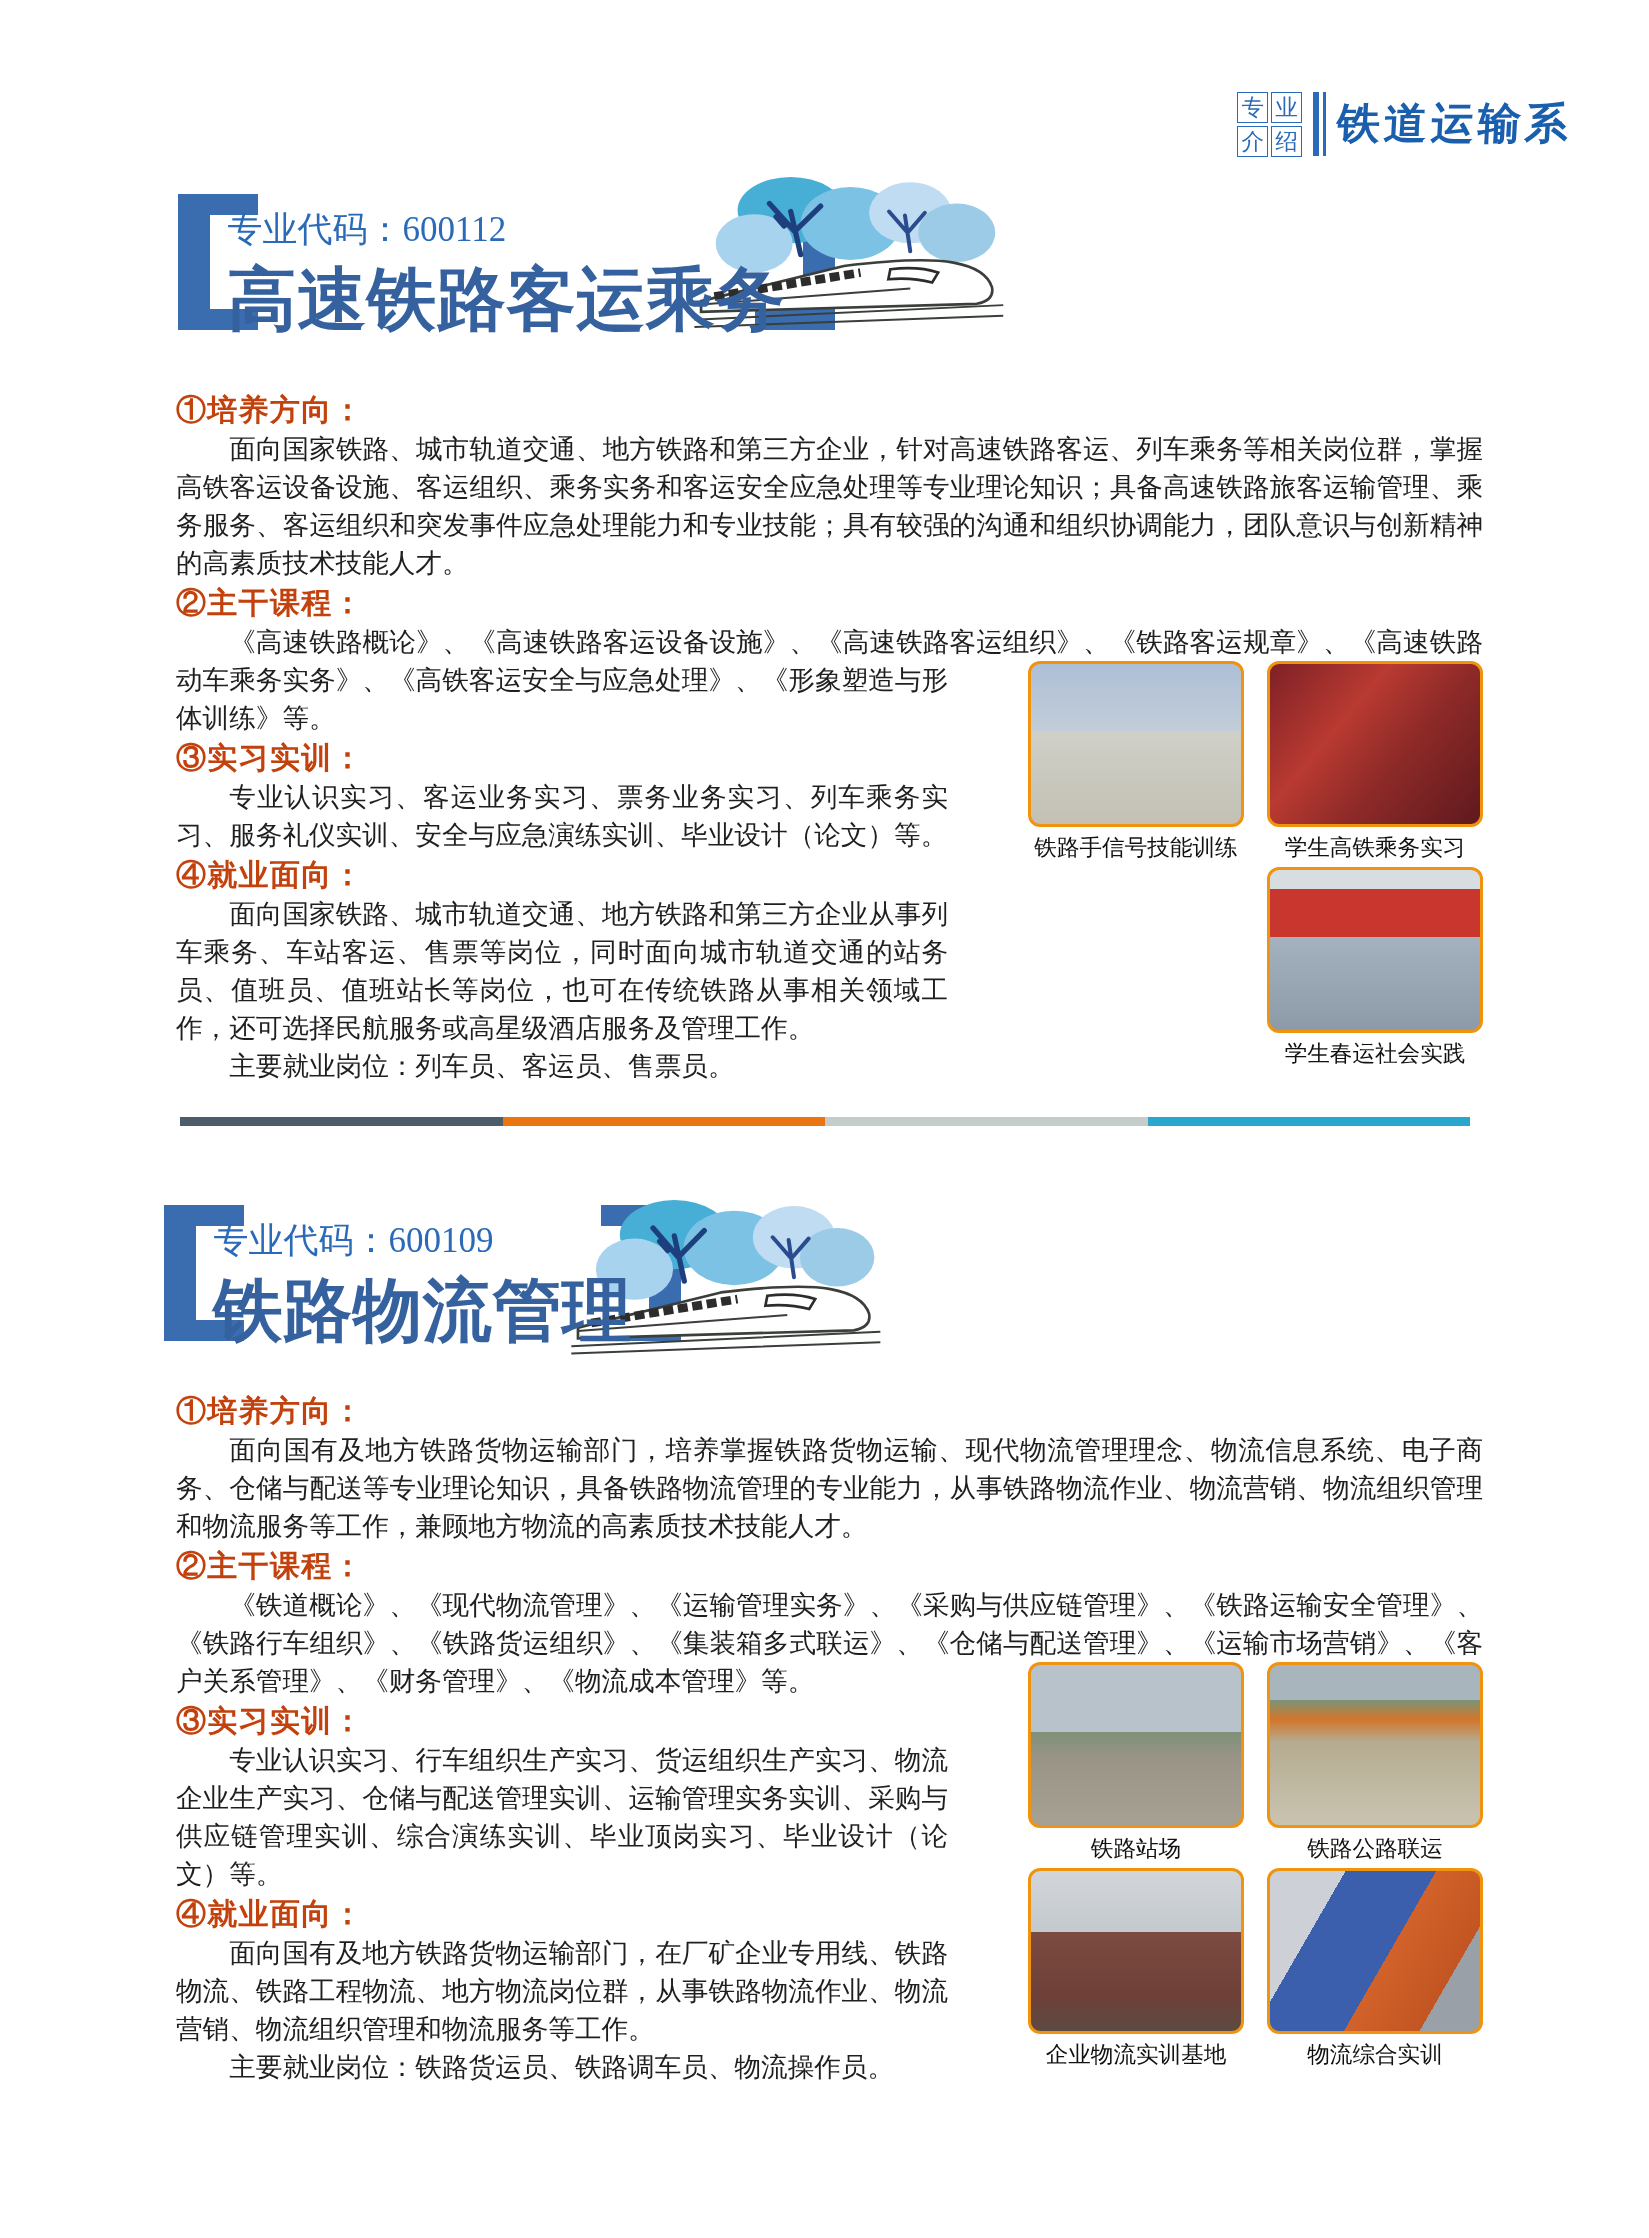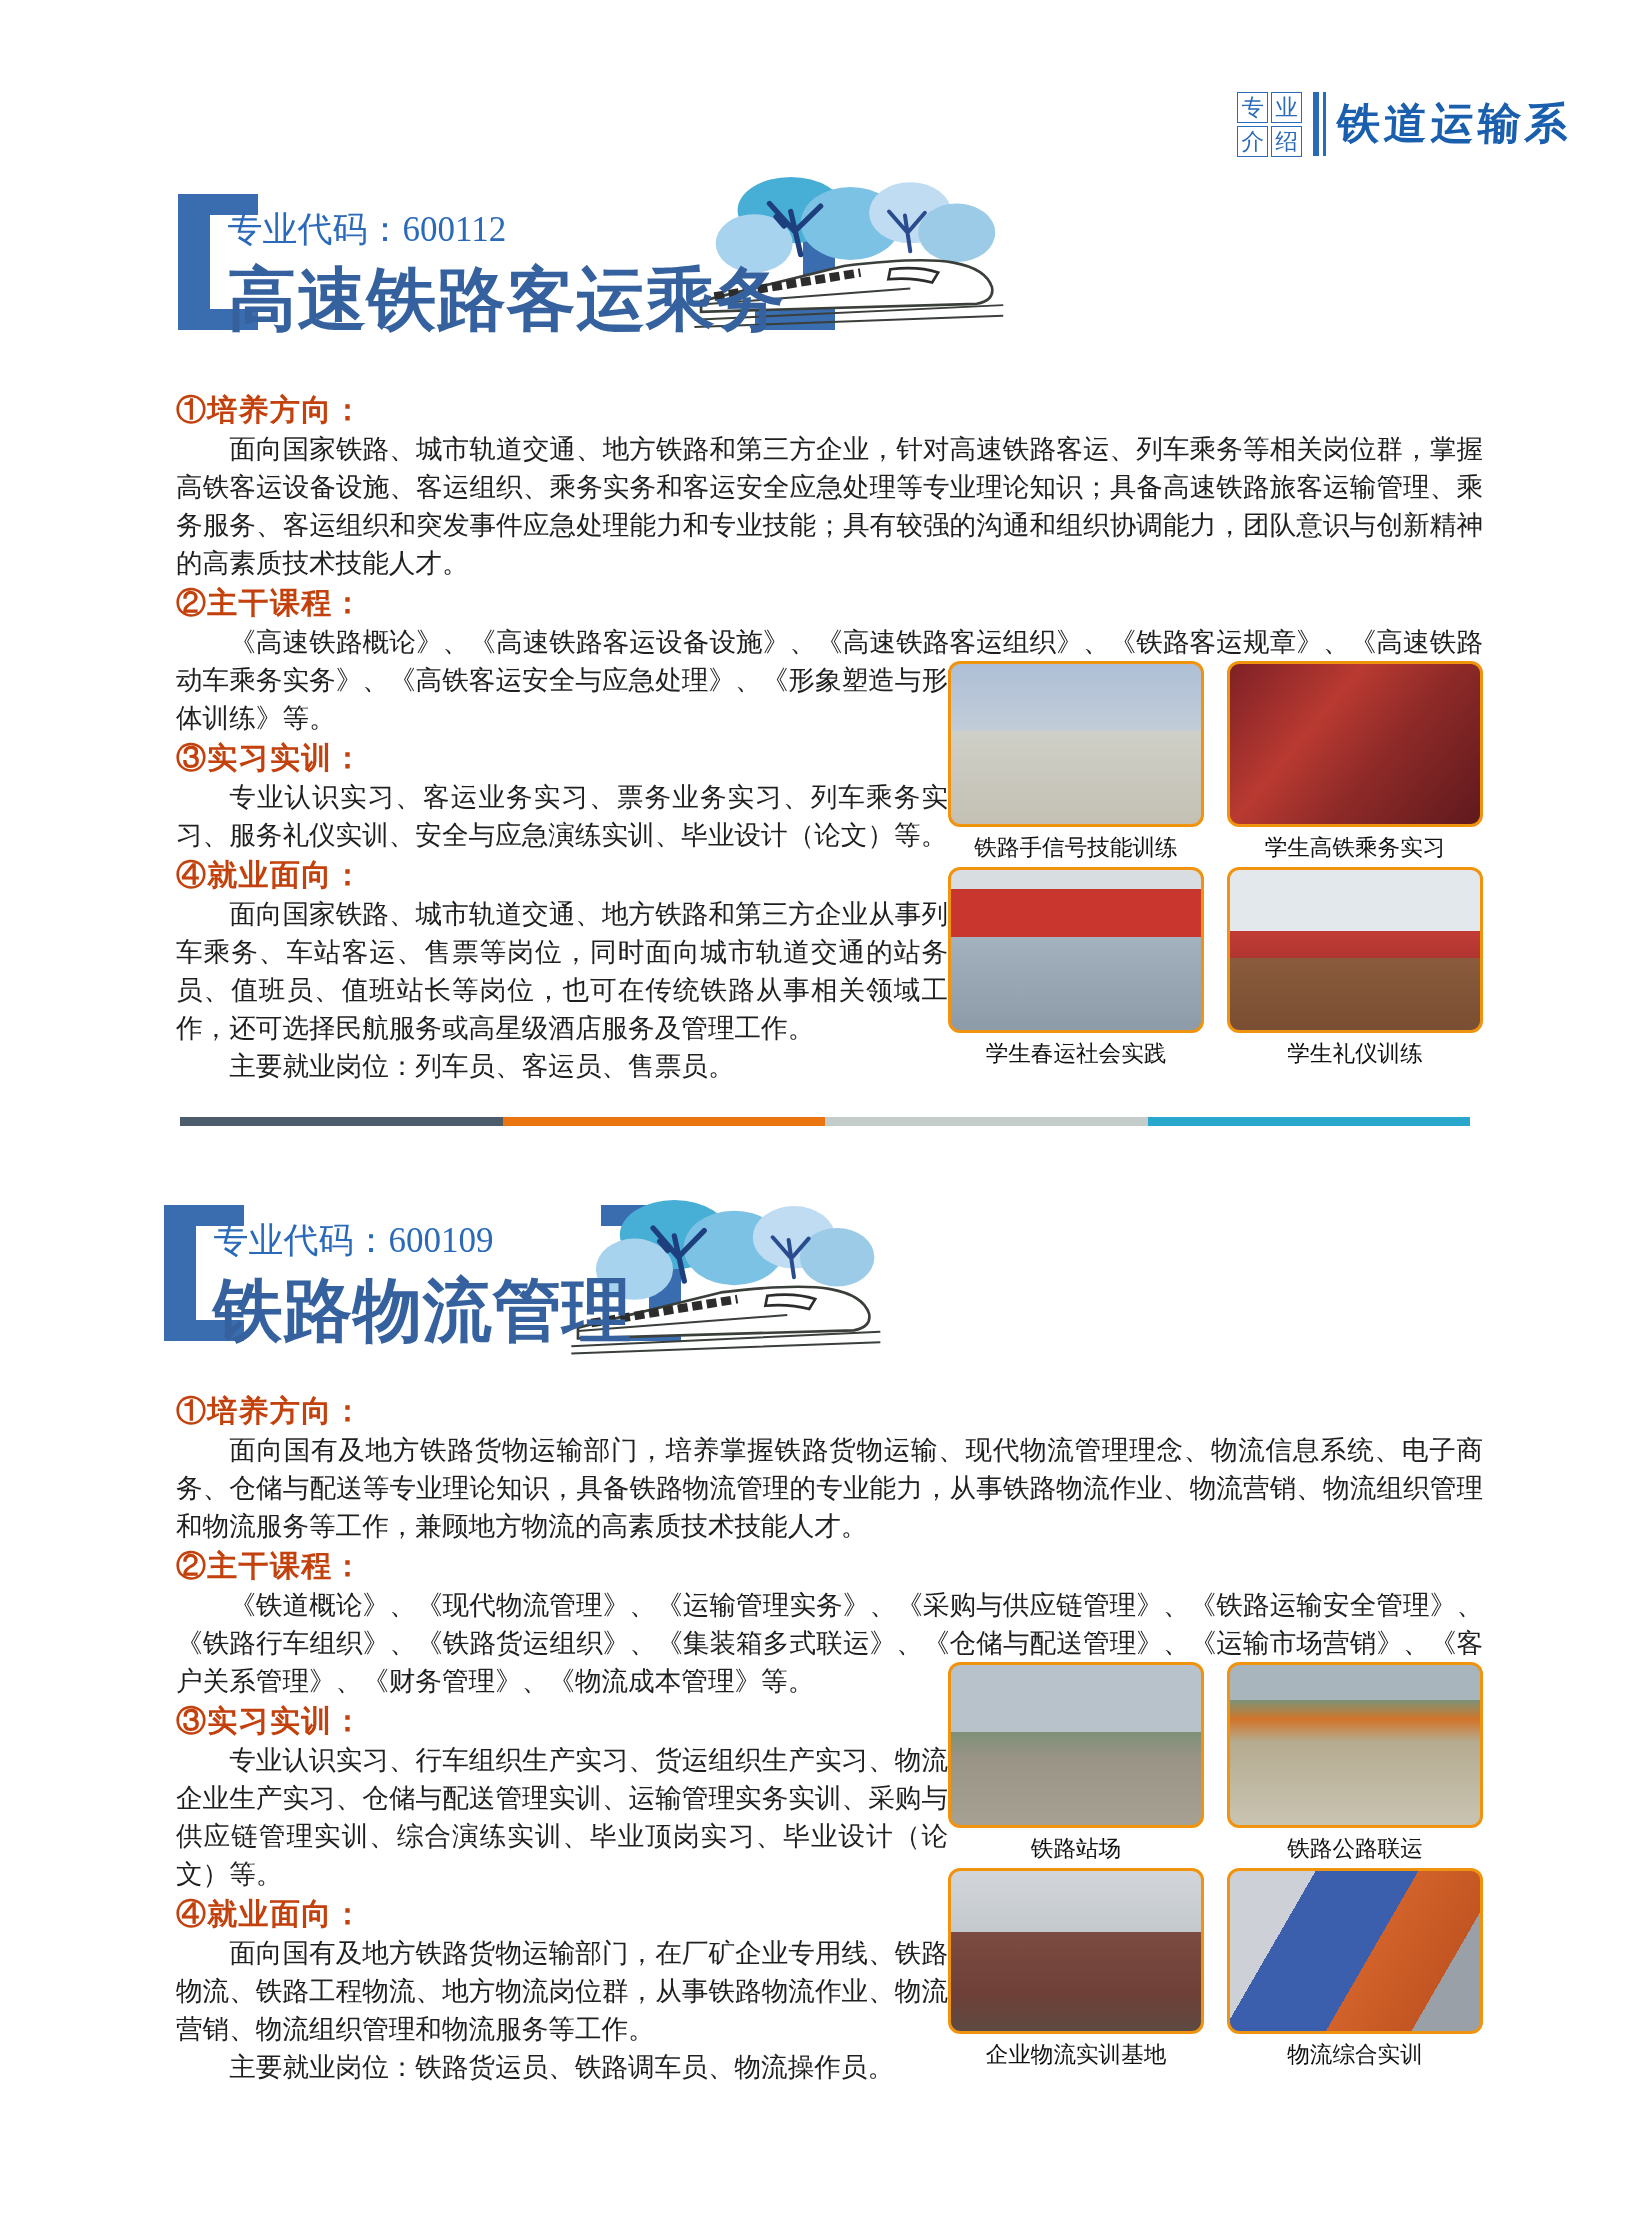--- a/index.html
+++ b/index.html
@@ -52,21 +52,21 @@
   }
   .body-p { line-height:38px; text-indent:2em; text-align:justify; }
 
   
   .photo-grid {
     float:right; width:535px;
     display:flex; flex-wrap:wrap; gap:6.6px 23px; justify-content:flex-end;
   }
   .photo-grid.g1 { padding-top:38px; shape-outside:inset(38px 0 0 0); }
   .photo-grid.g2 { padding-top:76px; shape-outside:inset(76px 0 0 0); }
-  figure { width:256px; }
+  figure { width:216px; }
   .photo {
     height:166px; border:3.3px solid #f0940f; border-radius:12px; width:100%;
   }
   figcaption { text-align:center; font-size:22.6px; color:#111; padding-top:5.3px; height:33px; white-space:nowrap; }
 
   
   .ph-signal   { background:linear-gradient(to bottom,#aebfd6 0%,#c2cdd8 42%,#cfd0c8 42%,#c4c0b4 100%); }
   .ph-attend   { background:linear-gradient(130deg,#7e2026 0%,#b93a31 35%,#8e2a28 60%,#5f191d 100%); }
   .ph-spring   { background:linear-gradient(to bottom,#d8dde2 0%,#d8dde2 12%,#c8362e 12%,#c8362e 42%,#a4b2bf 42%,#8d9aa8 100%); }
   .ph-etiq     { background:linear-gradient(to bottom,#e2e8ec 0%,#e2e8ec 38%,#c23c35 38%,#b03530 55%,#8a5b3c 55%,#7a4e32 100%); }
@@ -137,24 +137,20 @@
         <figcaption>铁路手信号技能训练</figcaption>
       </figure>
       <figure>
         <div class="photo ph-attend"></div>
         <figcaption>学生高铁乘务实习</figcaption>
       </figure>
       <figure>
         <div class="photo ph-spring"></div>
         <figcaption>学生春运社会实践</figcaption>
       </figure>
-      <figure>
-        <div class="photo ph-etiq"></div>
-        <figcaption>学生礼仪训练</figcaption>
-      </figure>
     </div>
 
     <p class="body-p">《高速铁路概论》、《高速铁路客运设备设施》、《高速铁路客运组织》、《铁路客运规章》、《高速铁路动车乘务实务》、《高铁客运安全与应急处理》、《形象塑造与形体训练》等。</p>
     <h3 class="pink-heading">③实习实训：</h3>
     <p class="body-p">专业认识实习、客运业务实习、票务业务实习、列车乘务实习、服务礼仪实训、安全与应急演练实训、毕业设计（论文）等。</p>
     <h3 class="pink-heading">④就业面向：</h3>
     <p class="body-p">面向国家铁路、城市轨道交通、地方铁路和第三方企业从事列车乘务、车站客运、售票等岗位，同时面向城市轨道交通的站务员、值班员、值班站长等岗位，也可在传统铁路从事相关领域工作，还可选择民航服务或高星级酒店服务及管理工作。</p>
     <p class="body-p">主要就业岗位：列车员、客运员、售票员。</p>
   </div>
 

